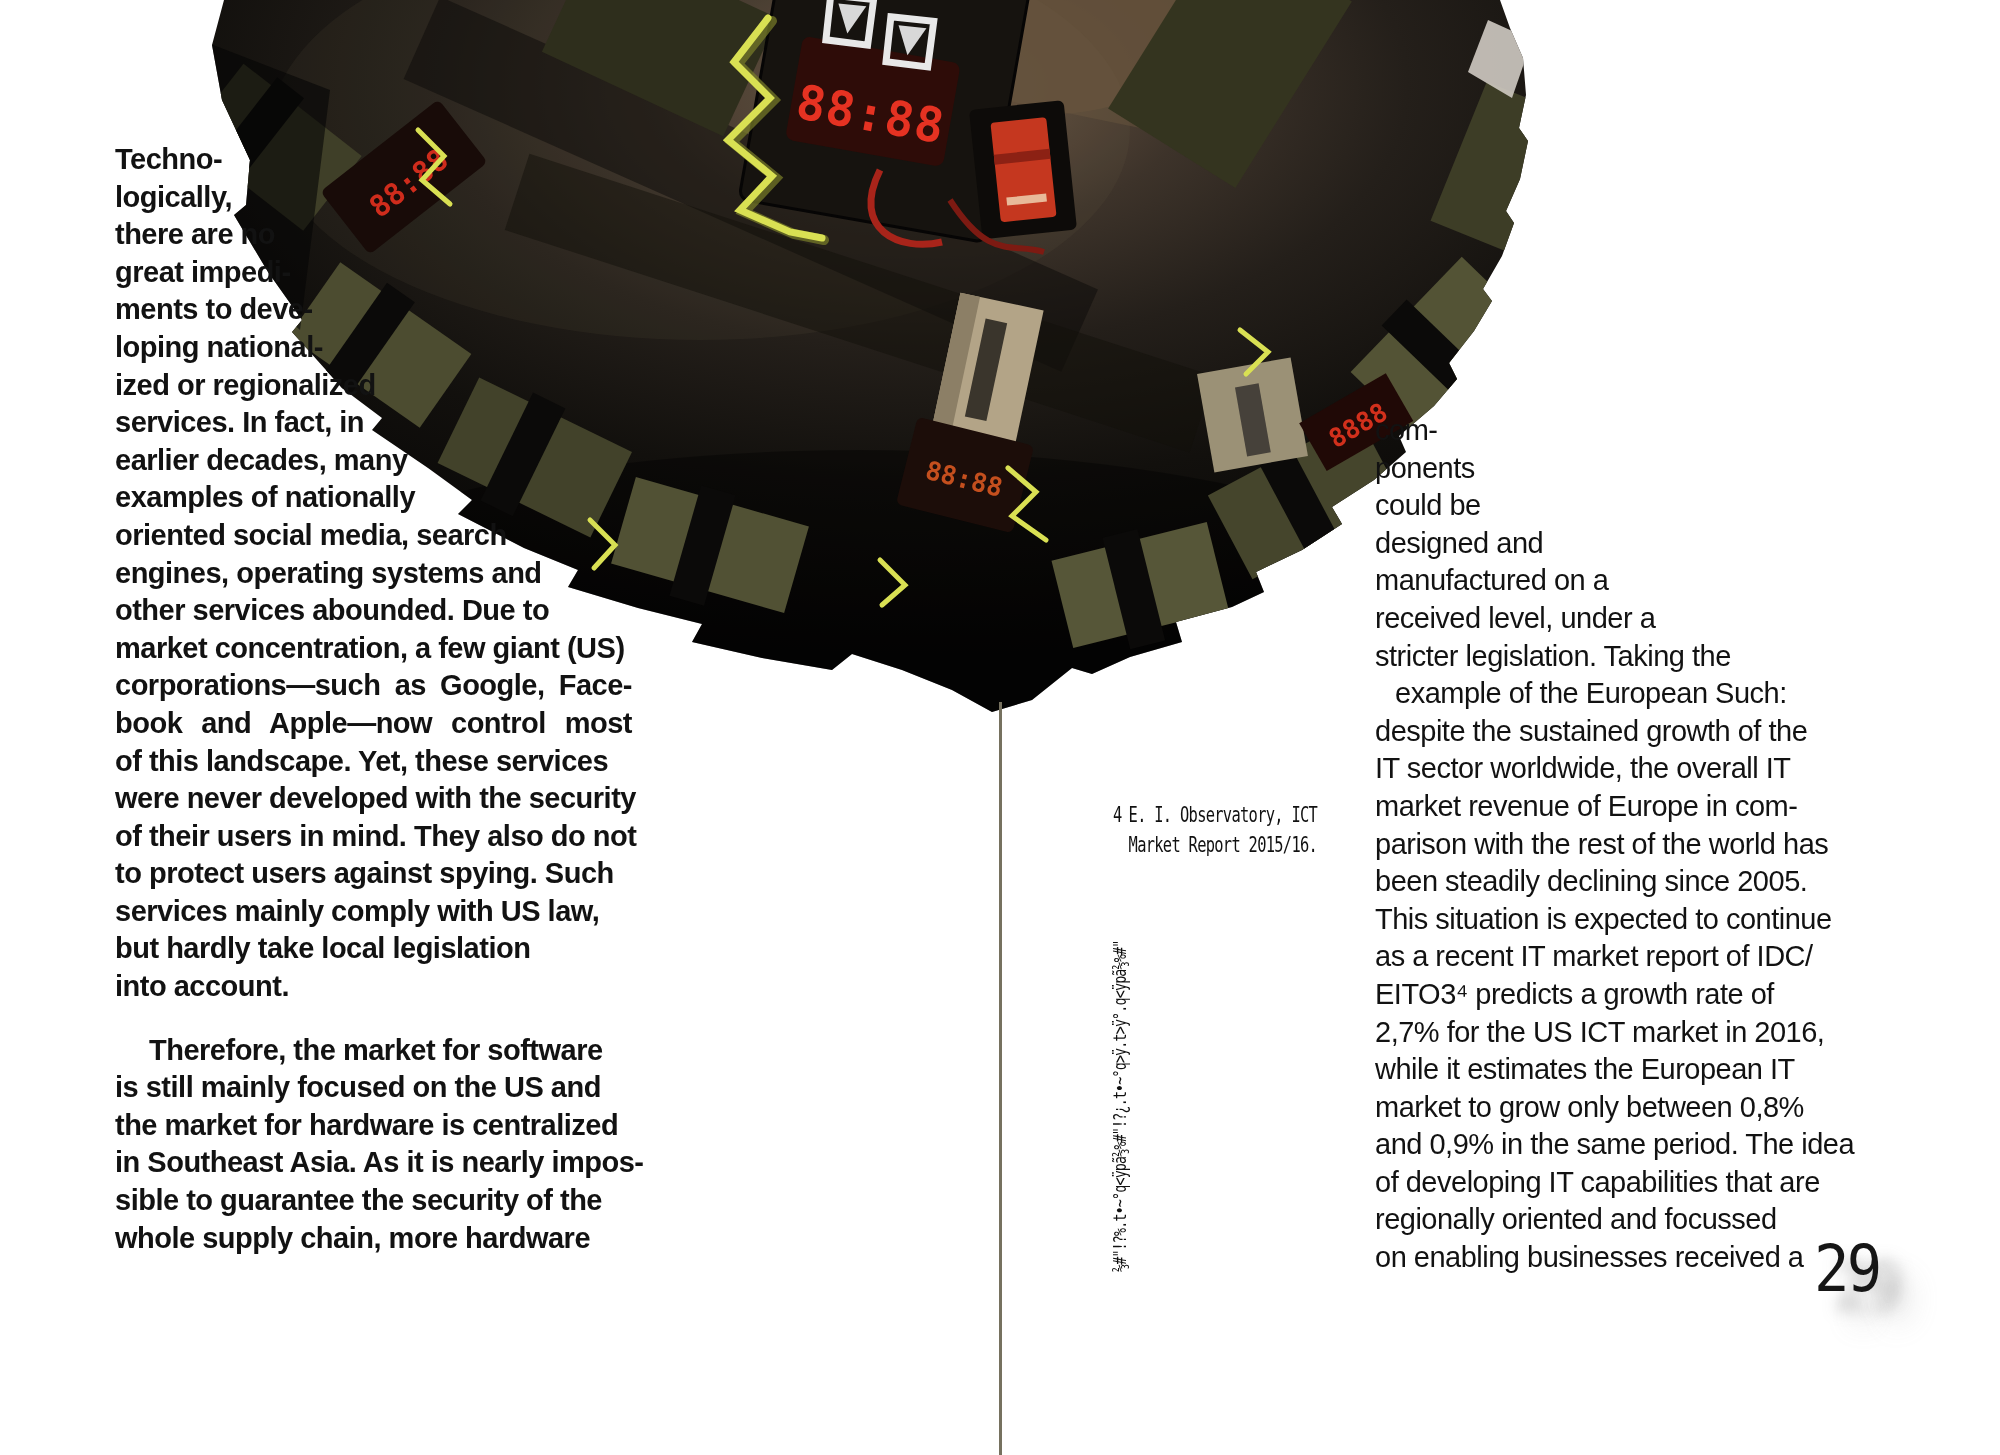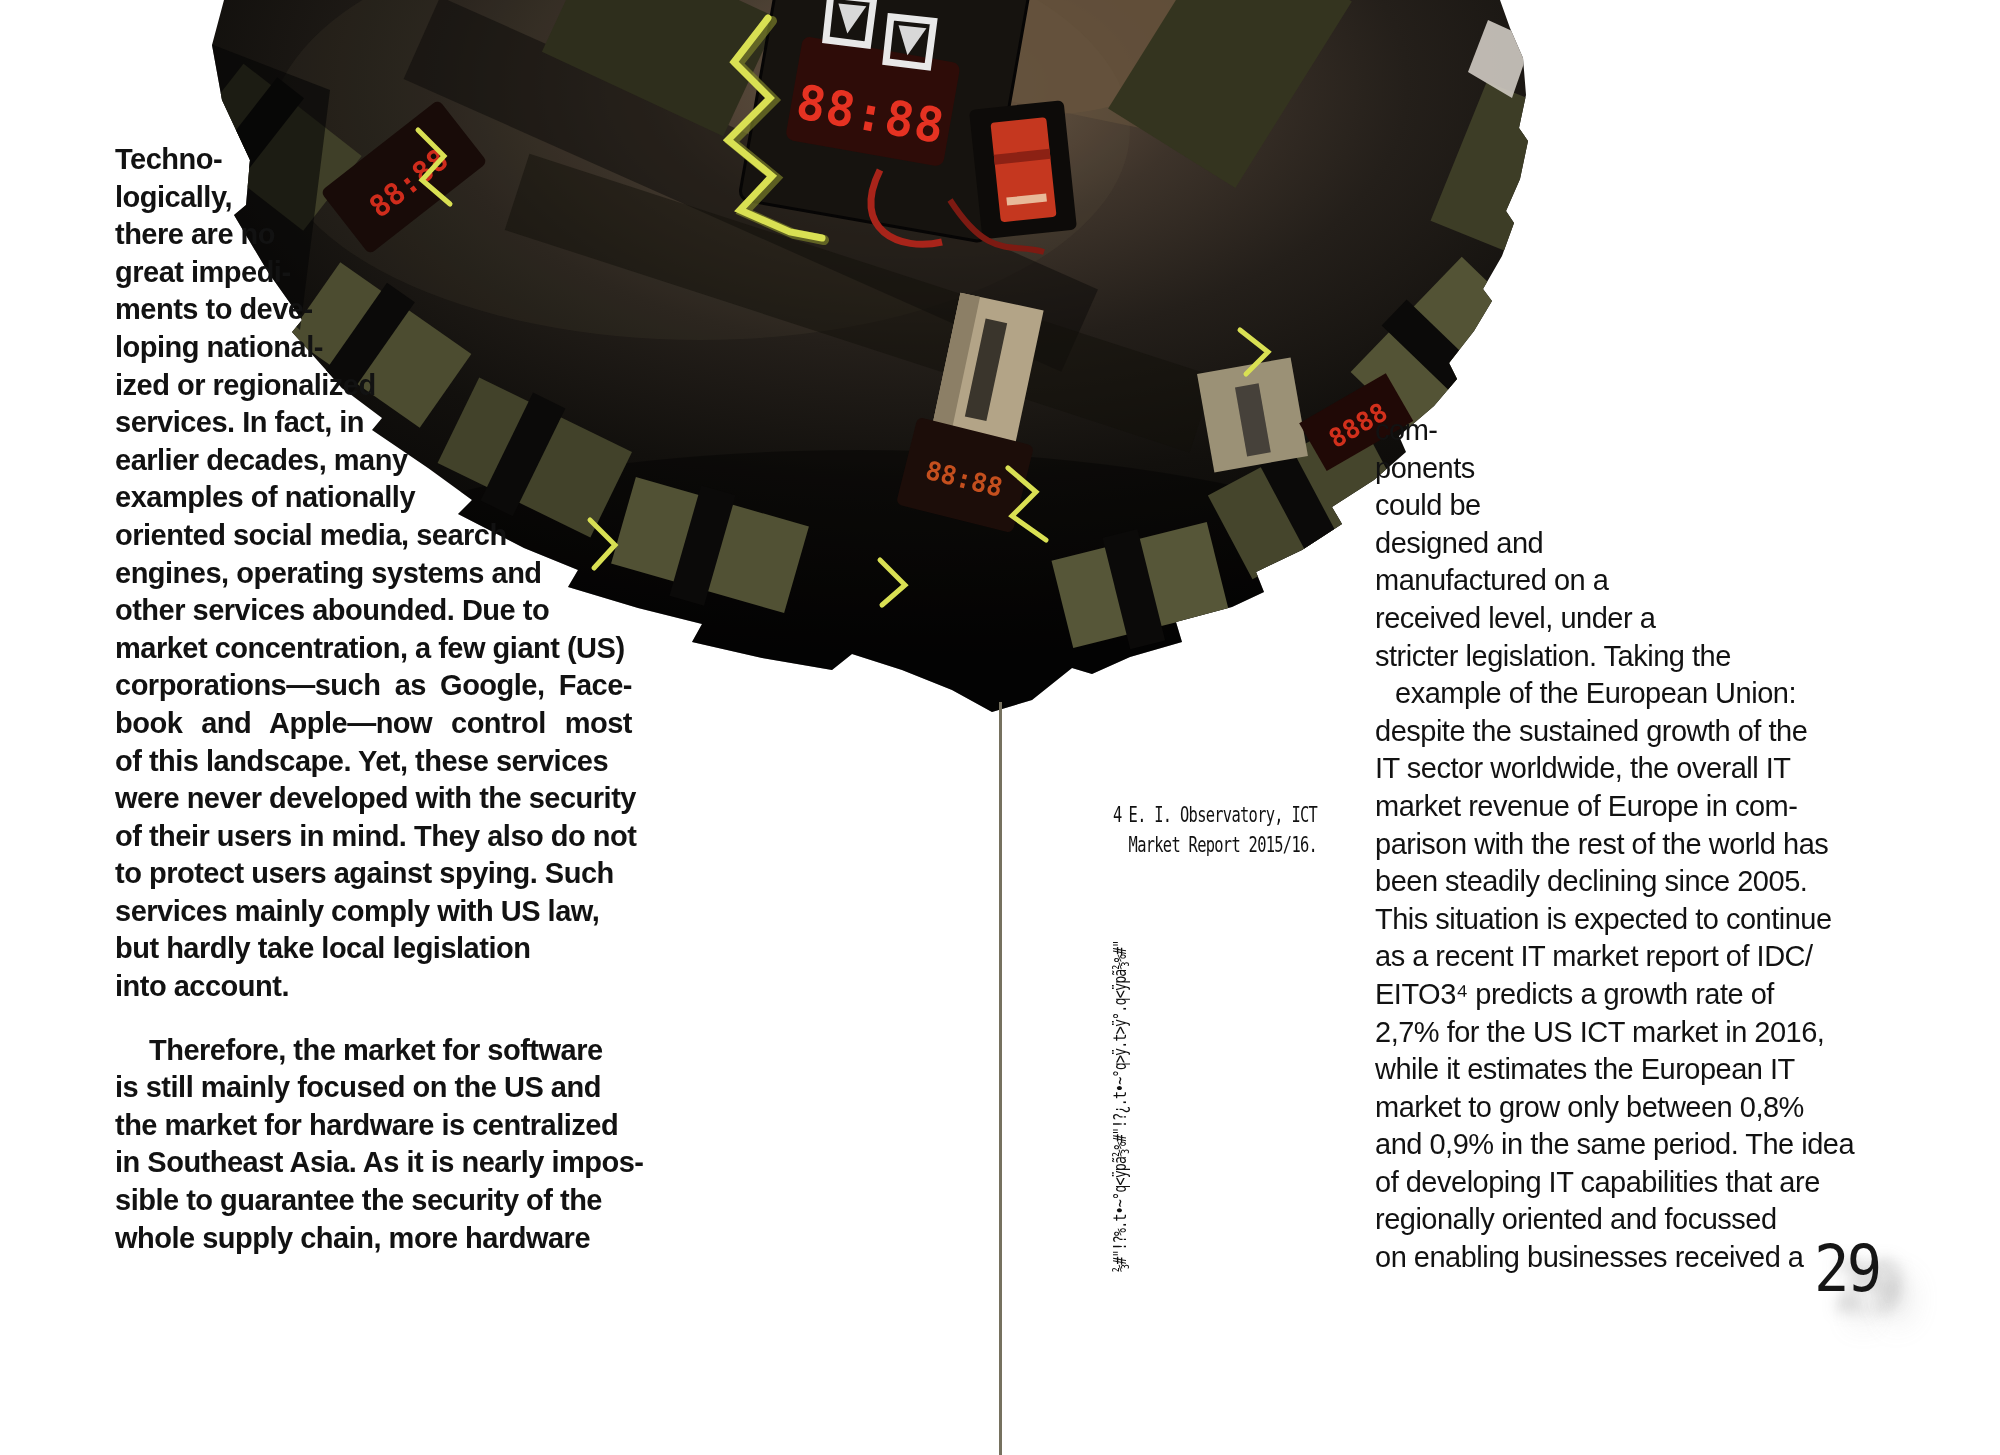--- a/index.html
+++ b/index.html
@@ -213,21 +213,21 @@
   </div>
 
   <div class="right-col bodytext">
       <div class="line">com-</div>
       <div class="line">ponents</div>
       <div class="line">could be</div>
       <div class="line">designed and</div>
       <div class="line">manufactured on a</div>
       <div class="line">received level, under a</div>
       <div class="line">stricter legislation. Taking the</div>
-      <div class="line">example of the European Union:</div>
+      <div class="line">example of the European Such:</div>
       <div class="line">despite the sustained growth of the</div>
       <div class="line">IT sector worldwide, the overall IT</div>
       <div class="line">market revenue of Europe in com-</div>
       <div class="line">parison with the rest of the world has</div>
       <div class="line">been steadily declining since 2005.</div>
       <div class="line">This situation is expected to continue</div>
       <div class="line">as a recent IT market report of IDC/</div>
       <div class="line">EITO3⁴ predicts a growth rate of</div>
       <div class="line">2,7% for the US ICT market in 2016,</div>
       <div class="line">while it estimates the European IT</div>

